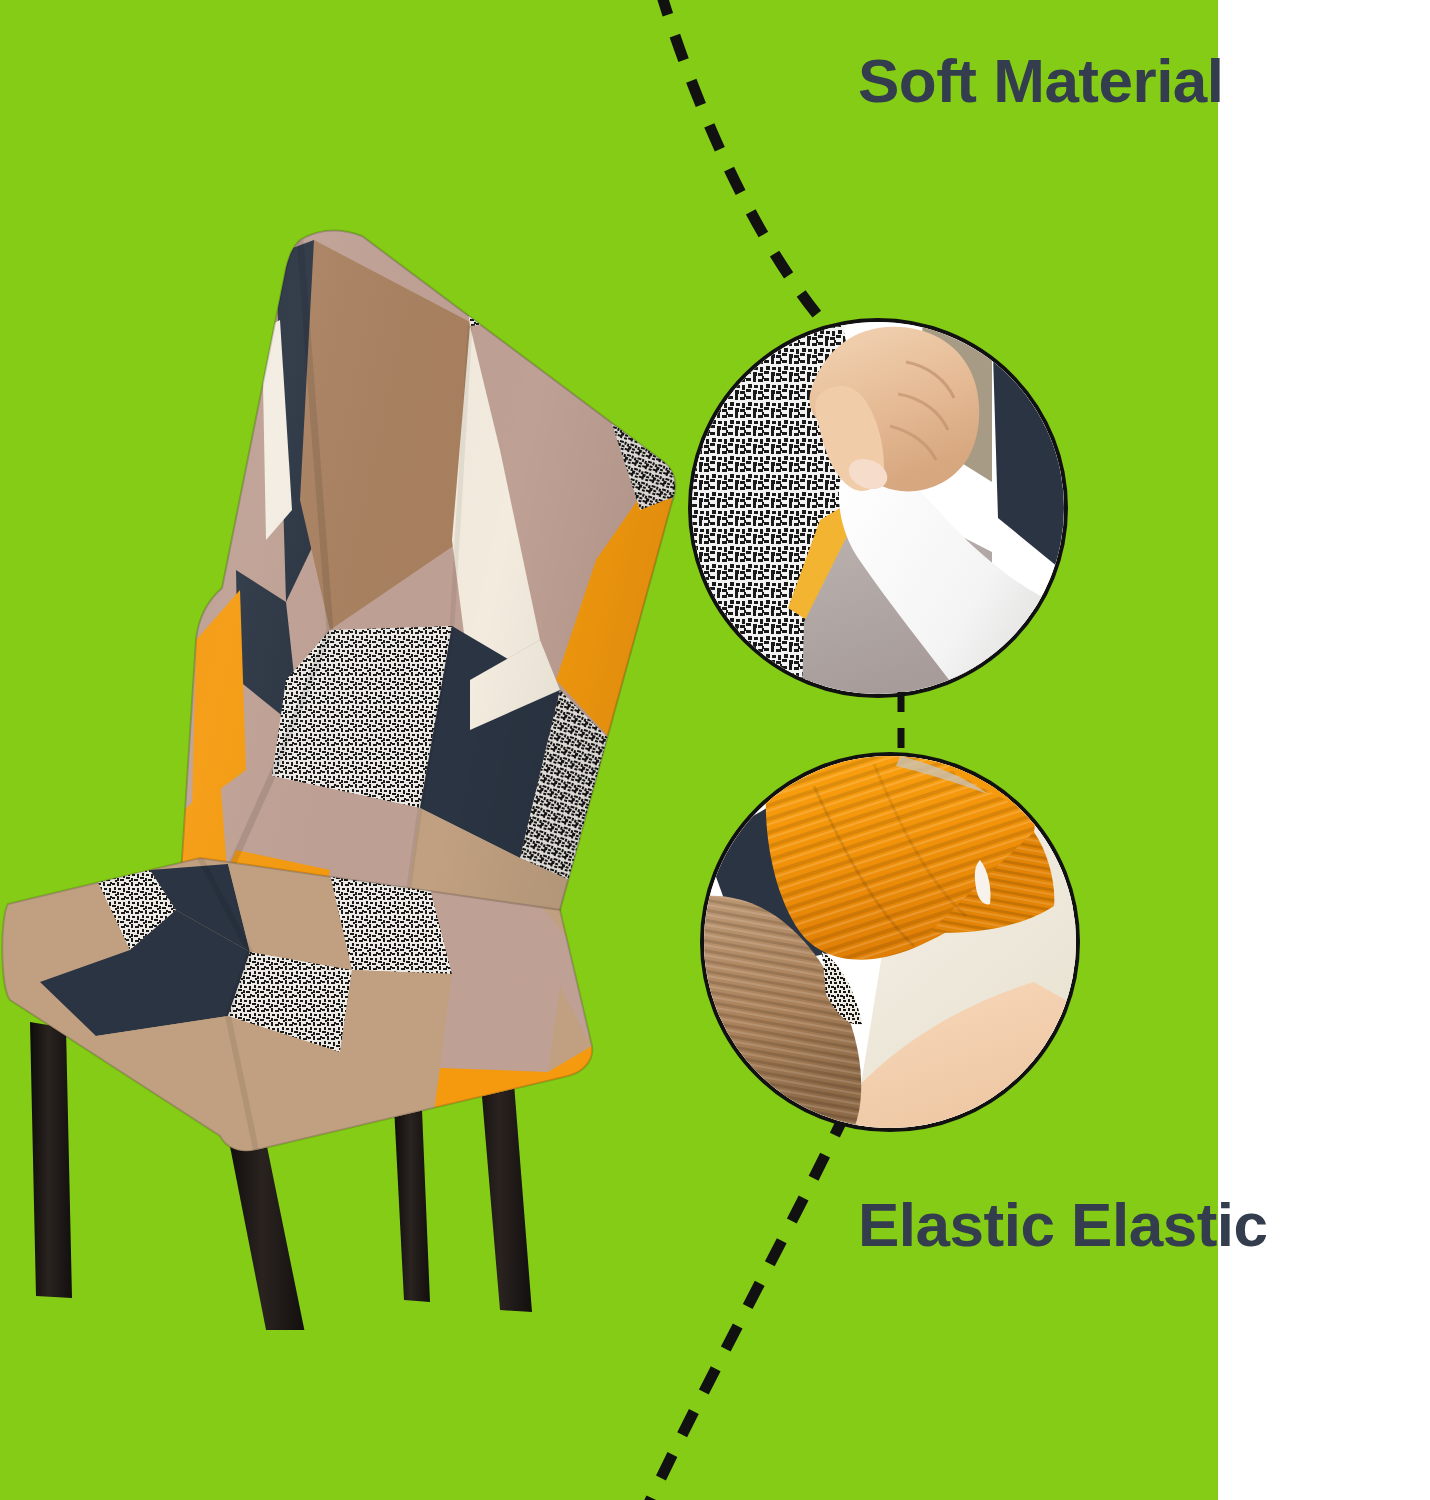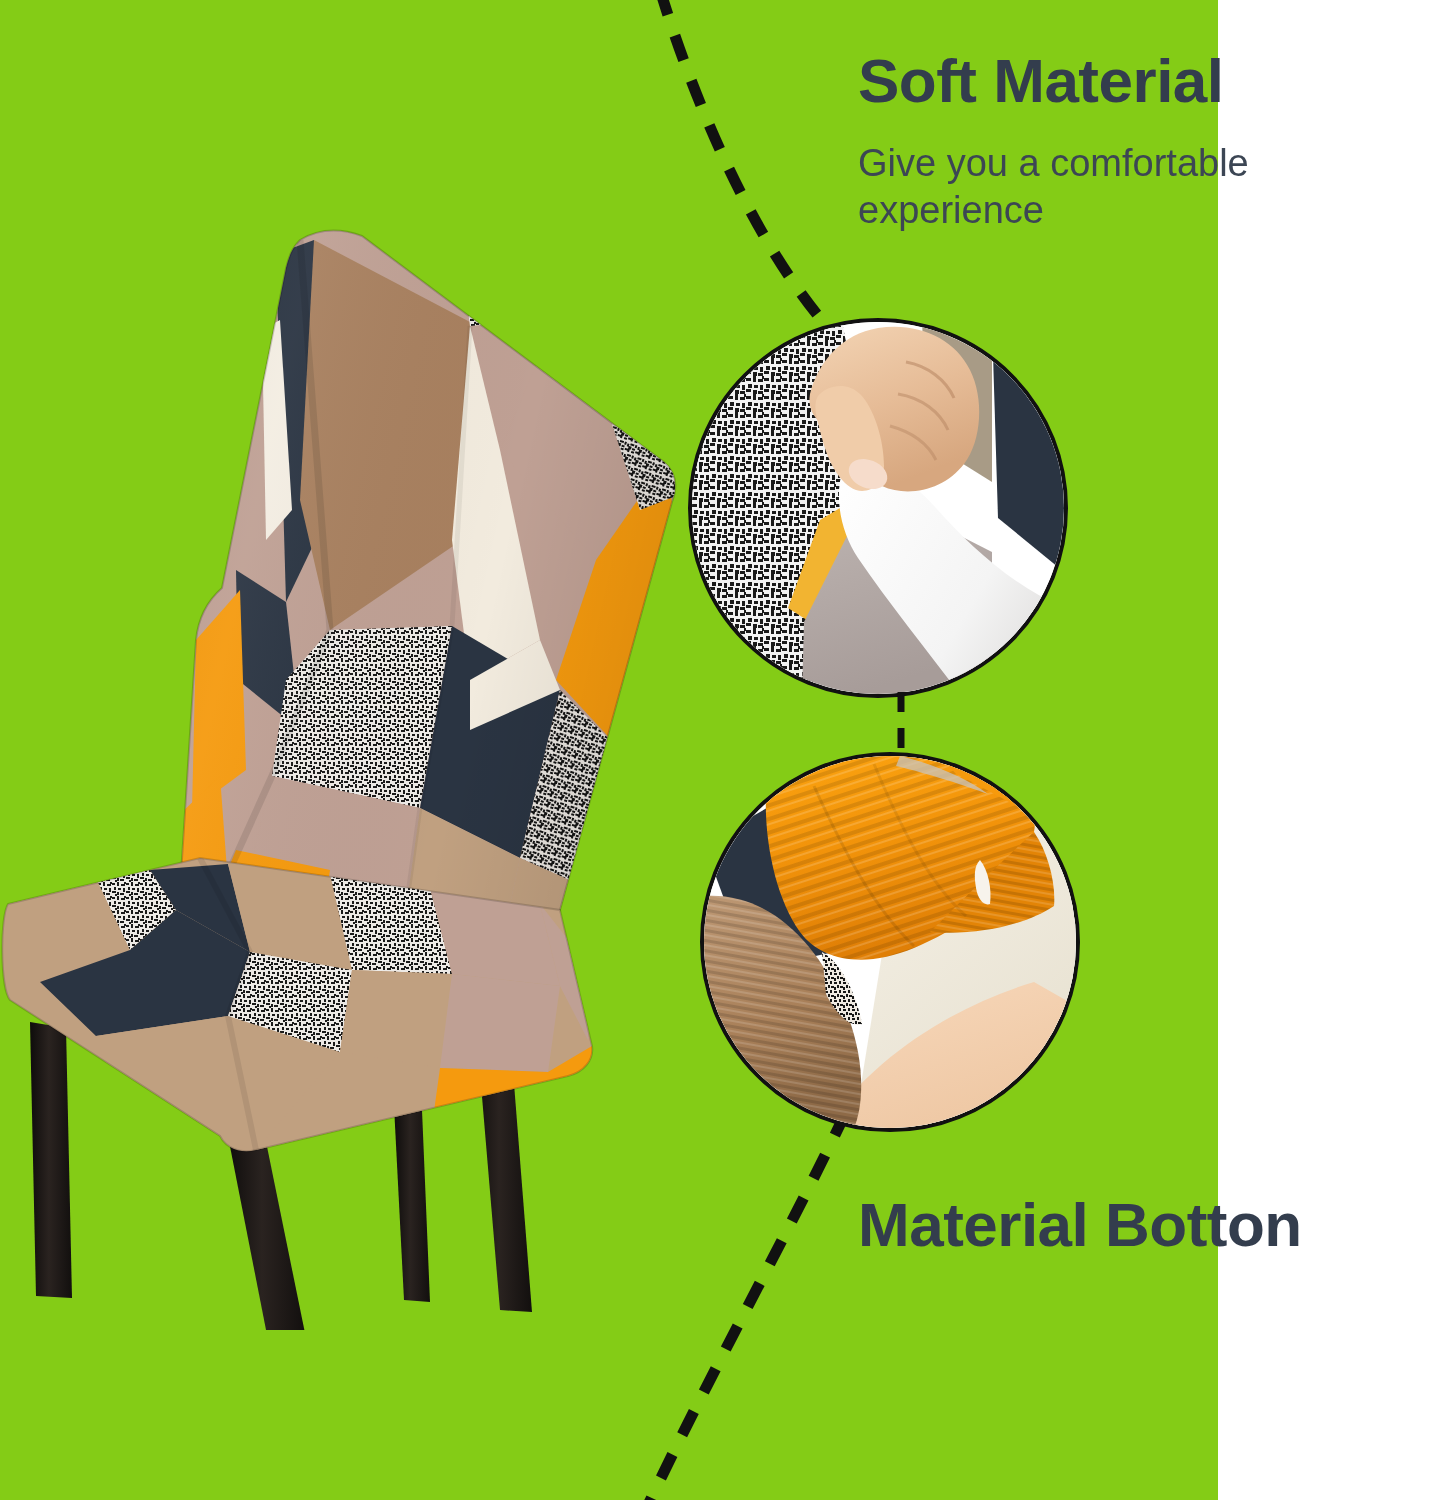--- a/index.html
+++ b/index.html
@@ -176,25 +176,24 @@
         <stop offset="0%" stop-color="rgba(0,0,0,0.07)"></stop>
         <stop offset="28%" stop-color="rgba(255,255,255,0.05)"></stop>
         <stop offset="70%" stop-color="rgba(0,0,0,0.0)"></stop>
         <stop offset="100%" stop-color="rgba(0,0,0,0.09)"></stop>
       </linearGradient>
     </defs>
   </svg>
 
   <div class="txt-block" id="soft-block">
     <h1 class="headline">Soft Material</h1>
-    <p class="subline">Give you a comfortable experience</p>
   </div>
 
   <div class="txt-block" id="elastic-block">
-    <h1 class="headline">Material Botton</h1>
+    <h1 class="headline">Elastic Elastic</h1>
   </div>
 
   <div class="inset" id="inset-soft">
     <svg viewBox="0 0 372 372" preserveAspectRatio="xMidYMid slice">
       <defs>
         <pattern id="speckleBig" width="18" height="18" patternUnits="userSpaceOnUse">
           <rect width="18" height="18" fill="#F2F2F2"></rect>
           <path d="M0 2h5v3H0zM7 0h3v6H7zM12 3h5v3h-5zM2 8h4v4H2zM8 9h4v3H8z
                    M14 9h3v5h-3zM0 13h5v3H0zM7 14h4v4H7zM12 15h5v3h-5zM16 0h2v3h-2z" fill="#1A1A1A"></path>
         </pattern>

